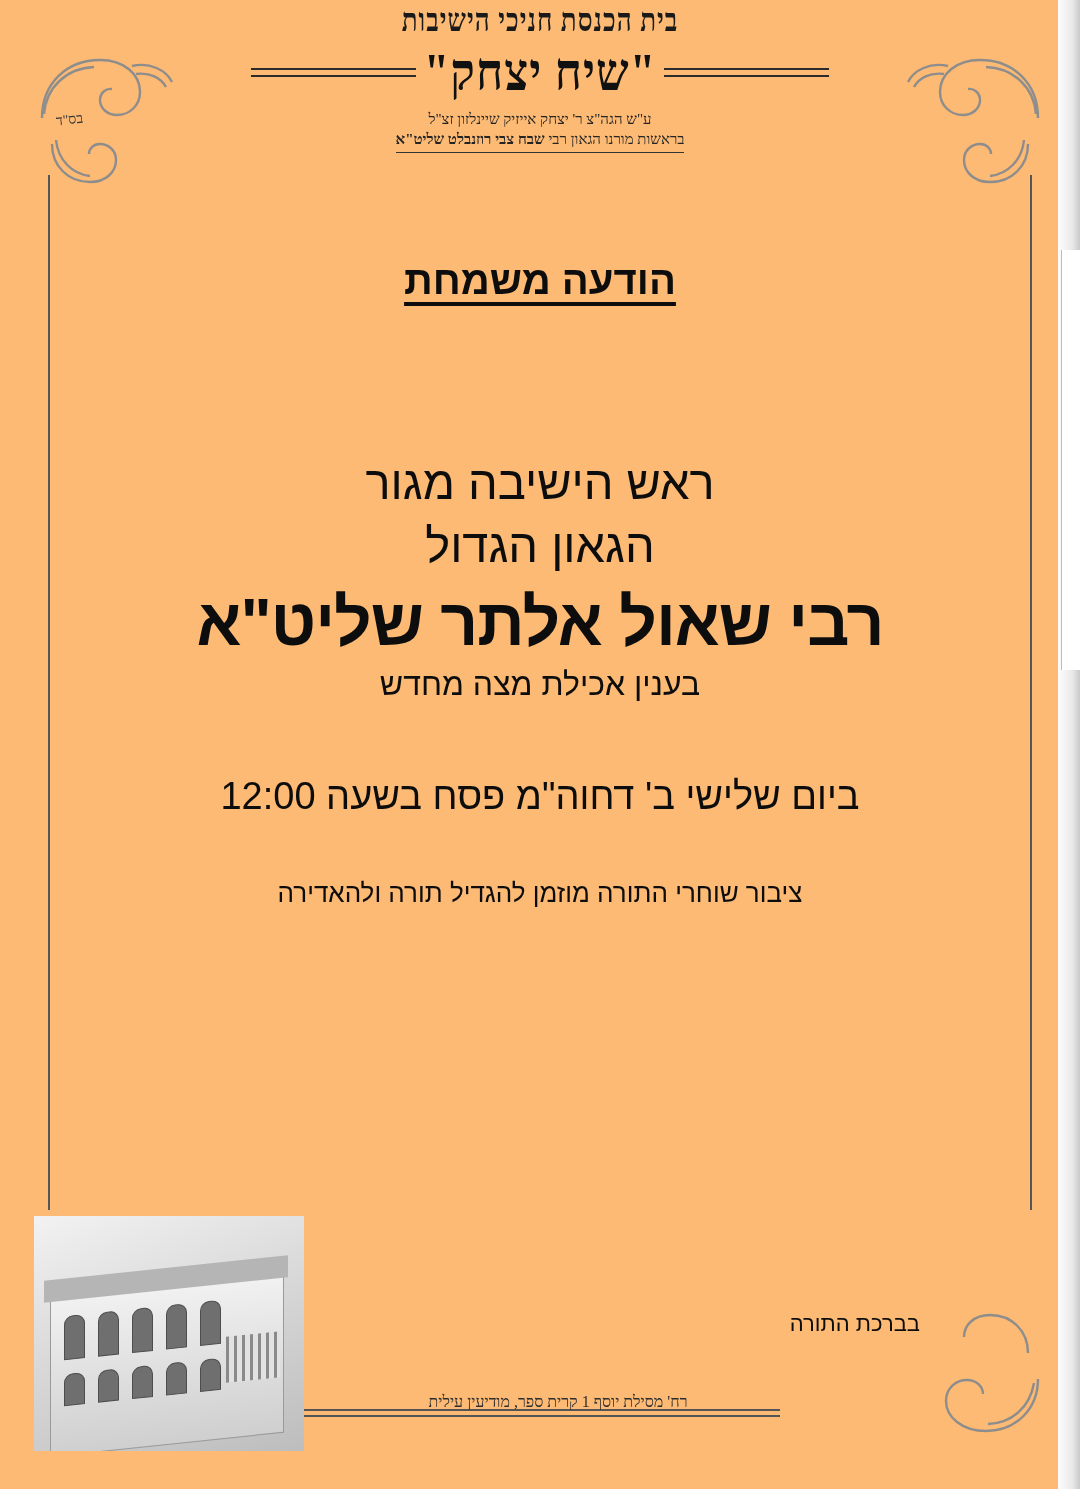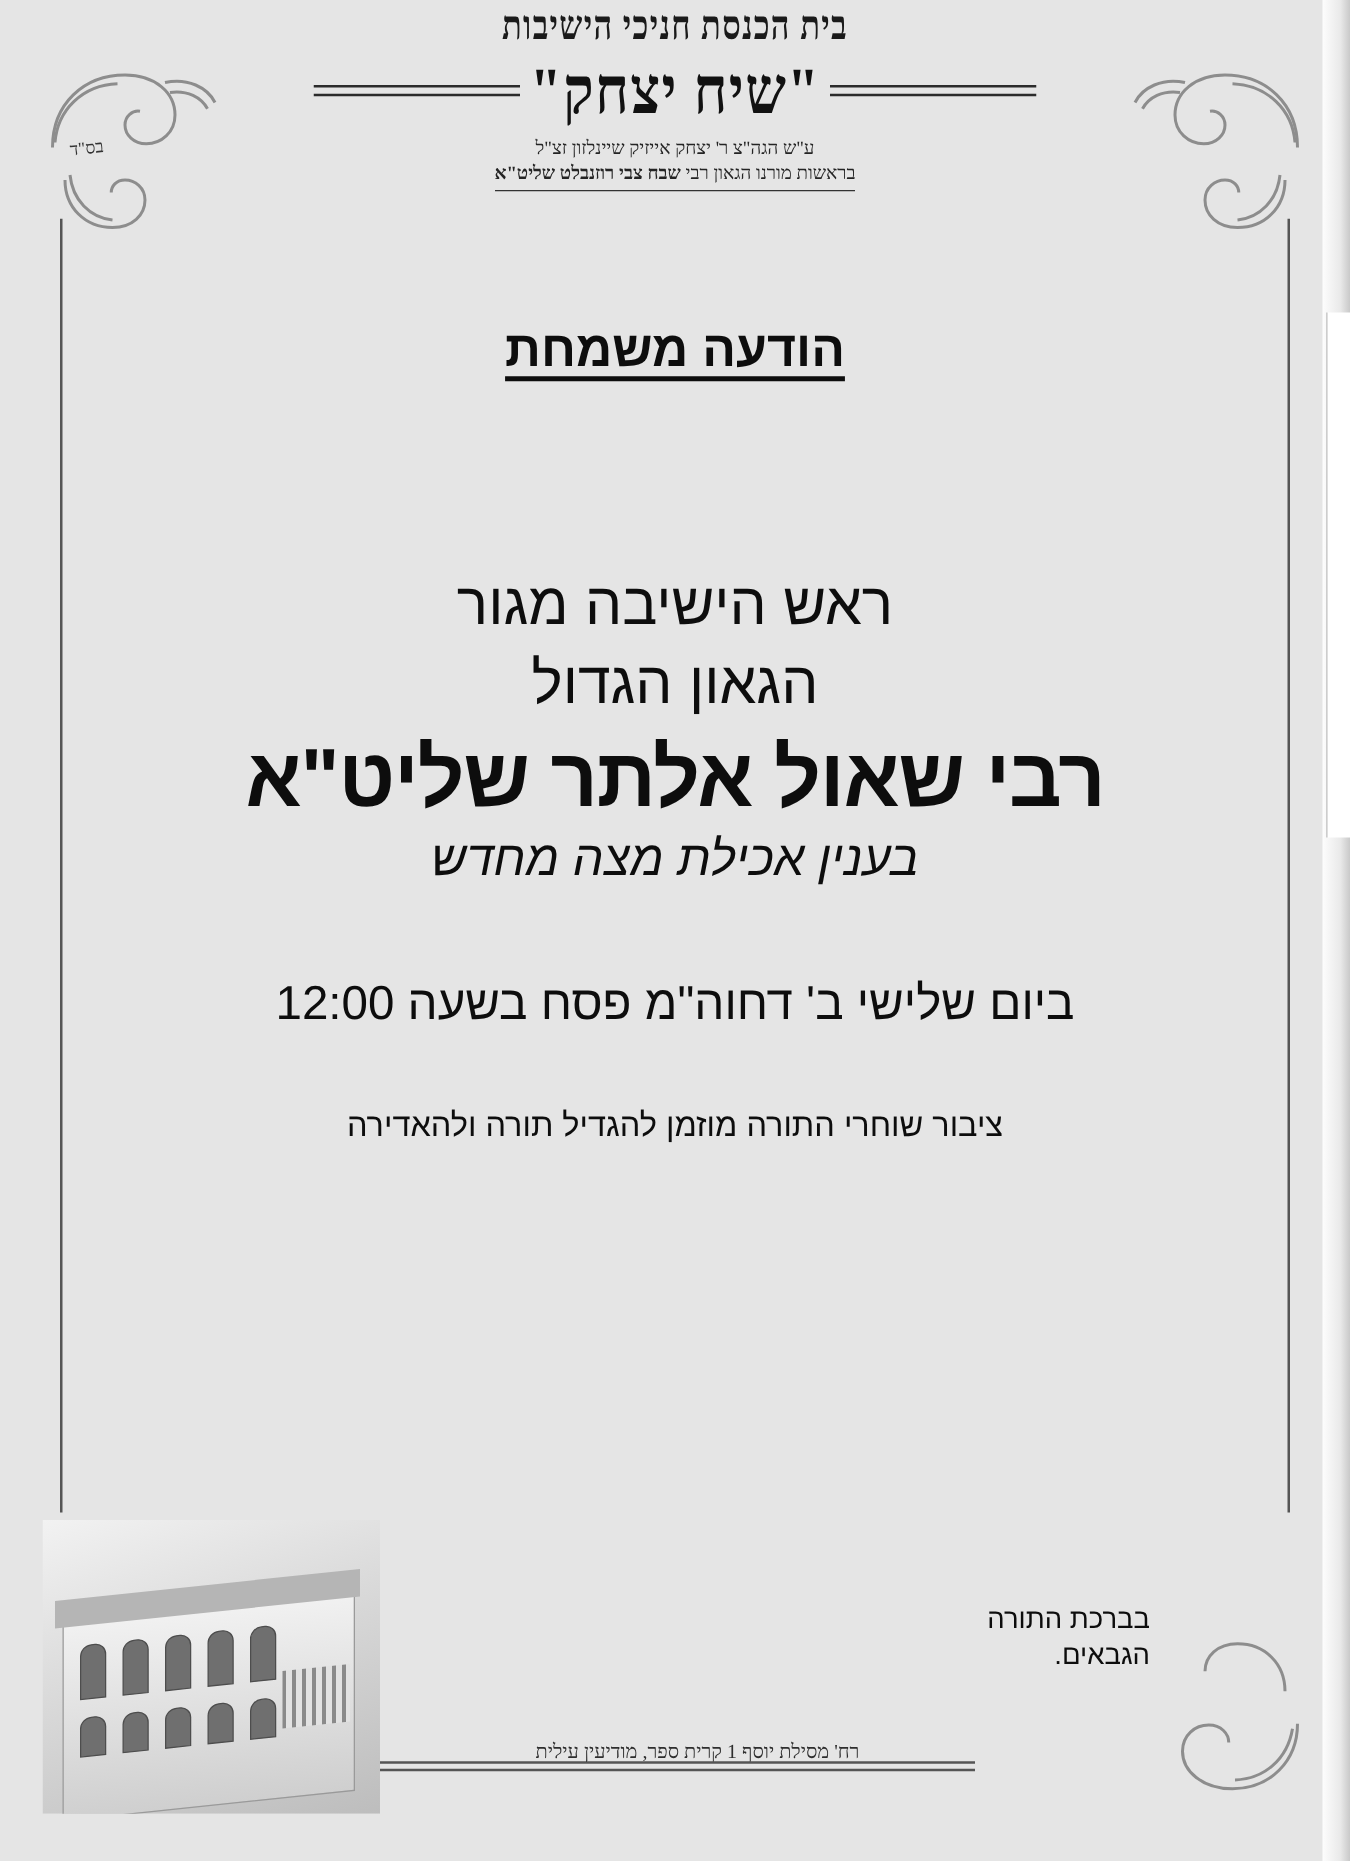--- a/index.html
+++ b/index.html
@@ -13,21 +13,21 @@
     position: relative;
     font-family: "Liberation Sans", sans-serif;
     color: #0d0d0d;
     overflow: hidden;
   }
 
   
   #flyer {
     position: absolute;
     inset: 0;
-    background: #e5e5e5;
+    background: #fdba74;
   }
 
   
   .paper-edge {
     position: absolute;
     top: 0;
     right: 0;
     width: 22px;
     height: 100%;
     background: linear-gradient(to left, #c9c9c9 0%, #e9e9e9 35%, #fdfdfd 100%);
@@ -176,23 +176,22 @@
     font-size: 47px;
     line-height: 1.35;
   }
   .name-huge {
     font-size: 66px;
     font-weight: bold;
     margin-top: 6px;
     letter-spacing: -1px;
   }
   .topic {
-    font-size: 39px;
+    font-size: 32px;
     margin-top: 6px;
-    font-style: italic;
   }
   .gap-md { height: 72px; }
   .when {
     font-size: 38px;
   }
   .gap-sm { height: 60px; }
   .invite {
     font-size: 26px;
   }
 
@@ -345,21 +344,20 @@
     <div class="name-huge">רבי שאול אלתר שליט"א</div>
     <div class="topic">בענין אכילת מצה מחדש</div>
     <div class="gap-md"></div>
     <div class="when">ביום שלישי ב' דחוה"מ פסח בשעה 12:00</div>
     <div class="gap-sm"></div>
     <div class="invite">ציבור שוחרי התורה מוזמן להגדיל תורה ולהאדירה</div>
   </div>
 
   <div class="sign">
     <div>בברכת התורה</div>
-    <div>הגבאים.</div>
   </div>
 
   <div class="building">
     <div class="bld-sky"></div>
     <div class="bld-body"></div>
     <div class="bld-roof"></div>
     <div class="win-row r1">
       <div class="win"></div>
         <div class="win"></div>
         <div class="win"></div>

